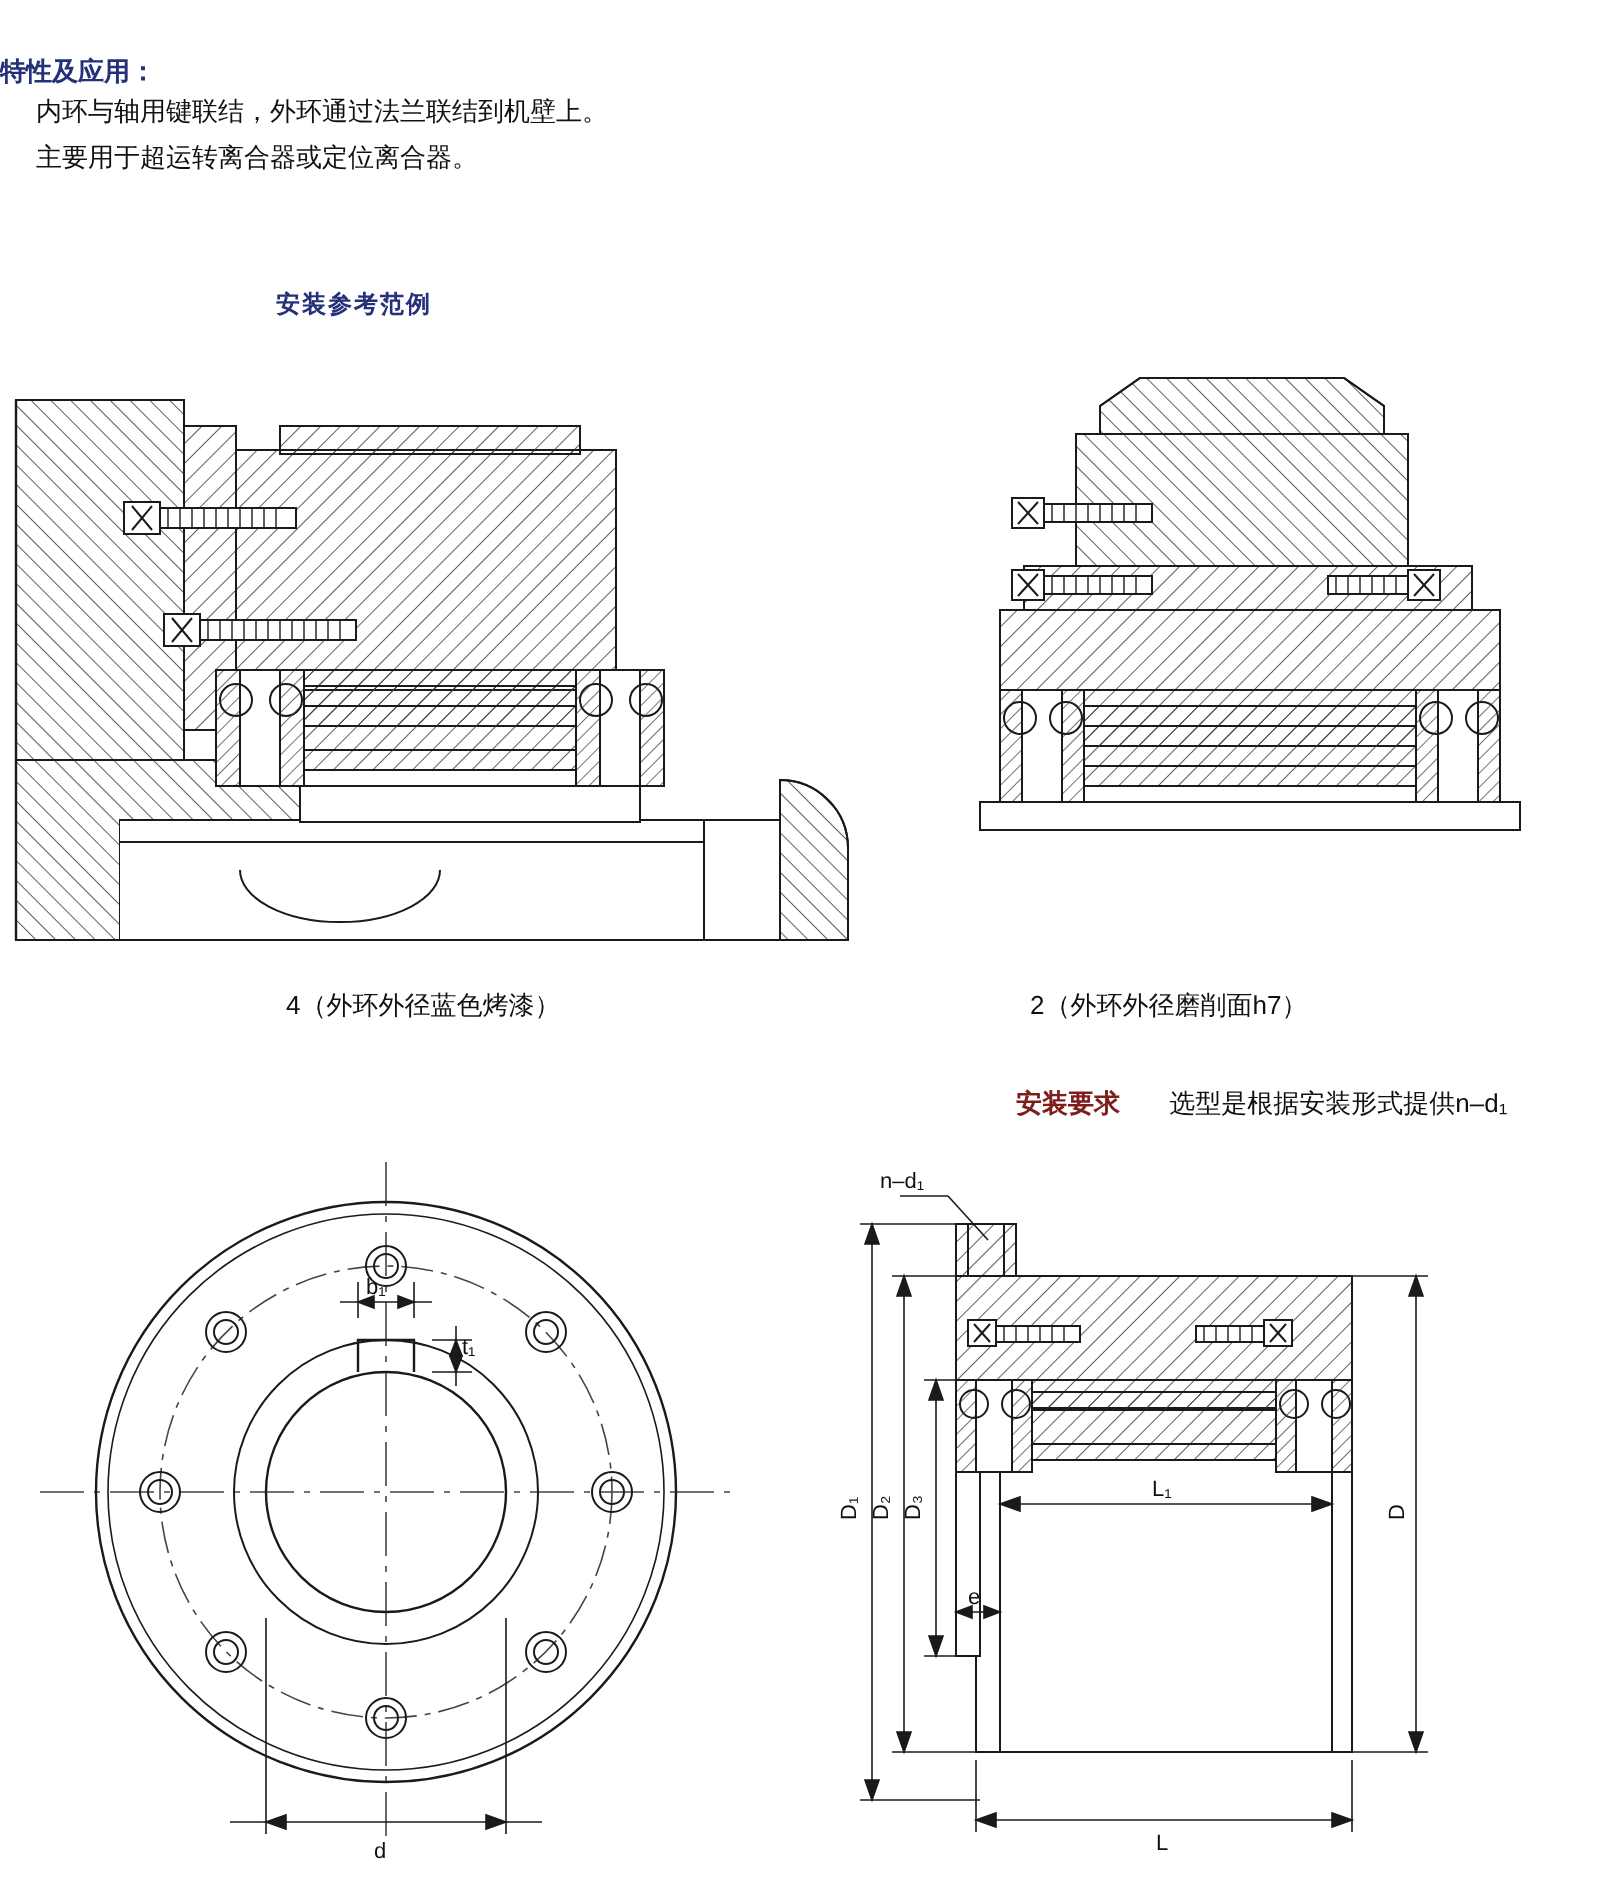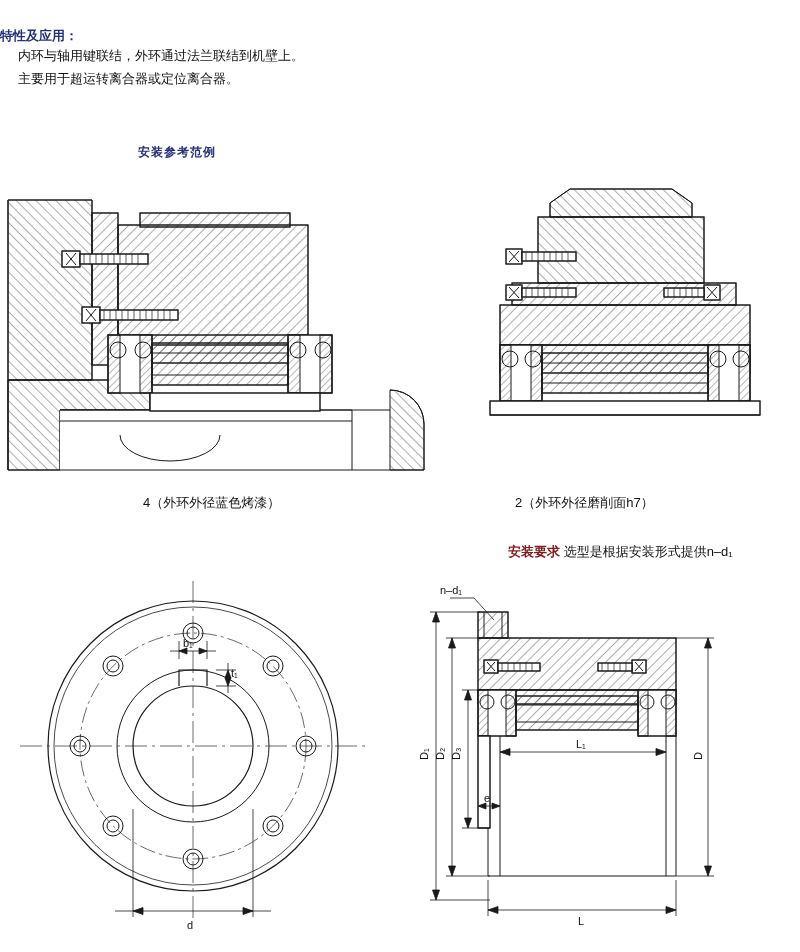--- a/index.html
+++ b/index.html
@@ -36,21 +36,21 @@
   .fig-cap{
     position:absolute;font-size:13px;color:#111;white-space:nowrap;
   }
   .cap1{left:143px;top:494px;}
   .cap2{left:515px;top:494px;}
 
   .req{
     position:absolute;left:508px;top:543px;font-size:13px;white-space:nowrap;
   }
   .req b{color:#7f1d1d;}
-  .req span.note{color:#111;font-weight:normal;}
+  .req span.note{color:#111;font-weight:normal;margin-left:21px;}
 
   
   .draw{position:absolute;}
   .d1{left:0px;top:185px;width:460px;height:300px;}
   .d2{left:460px;top:185px;width:340px;height:300px;}
   .d3{left:20px;top:581px;width:390px;height:352px;}
   .d4{left:410px;top:580px;width:390px;height:358px;}
 
   svg{display:block;}
 </style>

